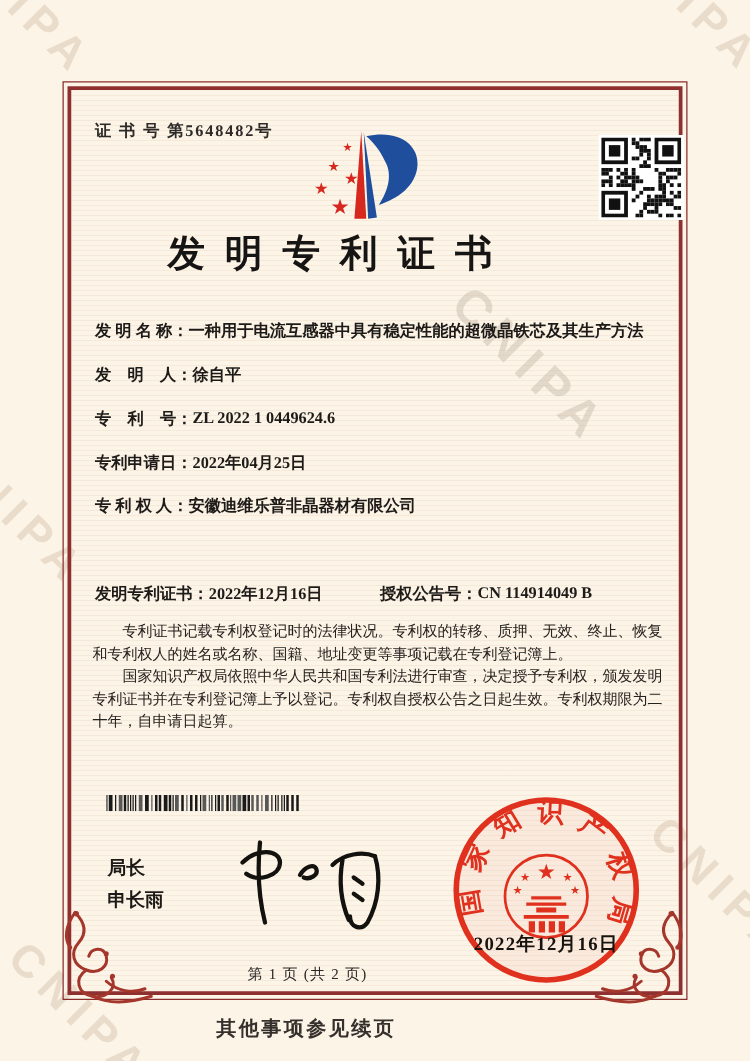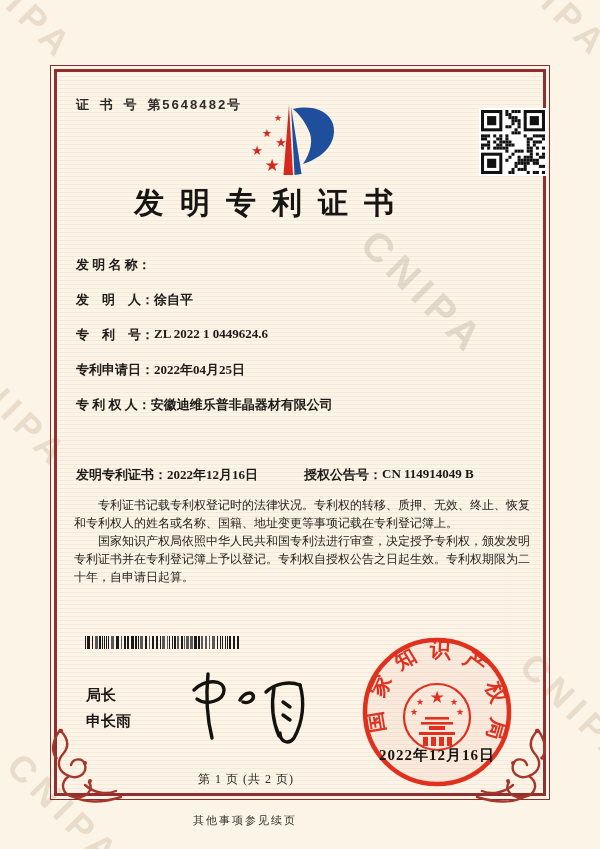--- a/index.html
+++ b/index.html
@@ -15,21 +15,21 @@
   
   .frame-outer{position:absolute;left:50px;top:65px;width:498px;height:733px;
       border:1.5px solid #8a2c2c;}
   .frame-inner{position:absolute;left:3px;top:3px;right:3px;bottom:3px;border:3px solid #8e3030;
       box-shadow:inset 0 0 0 1px rgba(255,245,235,0.4);
       background:repeating-linear-gradient(0deg, rgba(214,166,136,0.14) 0px, rgba(214,166,136,0.14) 1px, transparent 1px, transparent 4px);}
 
   .flourish{position:absolute;width:95px;height:80px;z-index:3;}
   .flourish.right{transform:scaleX(-1);}
 
-  .cert-no{position:absolute;left:76px;top:96px;font-size:13px;font-weight:600;color:#2e2a28;letter-spacing:1.5px;font-family:Liberation Mono, monospace;}
+  .cert-no{position:absolute;left:76px;top:96px;font-size:13px;font-weight:600;color:#2e2a28;letter-spacing:1.5px;}
 
   .logo{position:absolute;left:237px;top:103px;width:130px;height:76px;}
   .qr{position:absolute;left:479px;top:108px;width:64px;height:64px;background:#fff;padding:2px;}
 
   .title{position:absolute;left:0;top:183px;width:528px;text-align:center;font-size:30px;font-weight:bold;
       color:#171513;letter-spacing:16px;text-indent:16px;}
 
   .row{position:absolute;left:76px;width:452px;display:flex;font-size:13px;font-weight:700;color:#1d1a18;}
   .row .lbl{white-space:pre;flex:none;}
   .row .val{white-space:pre;}
@@ -42,21 +42,21 @@
 
   .signer{position:absolute;left:86px;top:682px;font-family:"Liberation Sans","DejaVu Sans",sans-serif;
       font-weight:bold;font-size:15px;color:#1c1916;line-height:26px;}
   .signature{position:absolute;left:178px;top:660px;width:140px;height:88px;}
 
   .seal{position:absolute;left:358px;top:633px;width:158px;height:158px;}
   .seal-date{position:absolute;left:362px;top:746px;width:150px;text-align:center;font-size:15px;font-weight:bold;
       color:#17130e;letter-spacing:1px;z-index:4;}
 
   .page-info{position:absolute;left:0;top:771px;width:492px;text-align:center;font-size:12px;color:#2b2724;letter-spacing:1px;}
-  .footer-note{position:absolute;left:0;top:813px;width:490px;text-align:center;font-size:11px;font-weight:400;color:#35302c;letter-spacing:2px;}
+  .footer-note{position:absolute;left:0;top:813px;width:490px;text-align:center;font-size:16px;font-weight:700;color:#35302c;letter-spacing:2px;}
 </style>
 </head>
 <body>
 
 <div class="page">
 
   <span class="wm" style="left:-55px;top:-18px;">CNIPA</span>
   <span class="wm" style="left:480px;top:-20px;">CNIPA</span>
   <span class="wm" style="left:-60px;top:390px;">CNIPA</span>
   <span class="wm center" style="left:345px;top:270px;">CNIPA</span>
@@ -240,20 +240,21 @@
       <rect x="48" y="6" width="9" height="9" fill="#111"></rect>
       <rect x="0" y="42" width="21" height="21" fill="#111"></rect>
       <rect x="3" y="45" width="15" height="15" fill="#fff"></rect>
       <rect x="6" y="48" width="9" height="9" fill="#111"></rect>
     </svg>
 
   <div class="title">发明专利证书</div>
 
   <div class="row" style="top:256px;">
     <span class="lbl">发 明 名 称：</span>
+    <span class="val">一种用于电流互感器中具有稳定性能的超微晶铁芯及其生产方法</span>
   </div>
   <div class="row" style="top:291px;">
     <span class="lbl">发　明　人：</span>
     <span class="val">徐自平</span>
   </div>
   <div class="row" style="top:326px;">
     <span class="lbl">专　利　号：</span>
     <span class="val">ZL 2022 1 0449624.6</span>
   </div>
   <div class="row" style="top:361px;">

